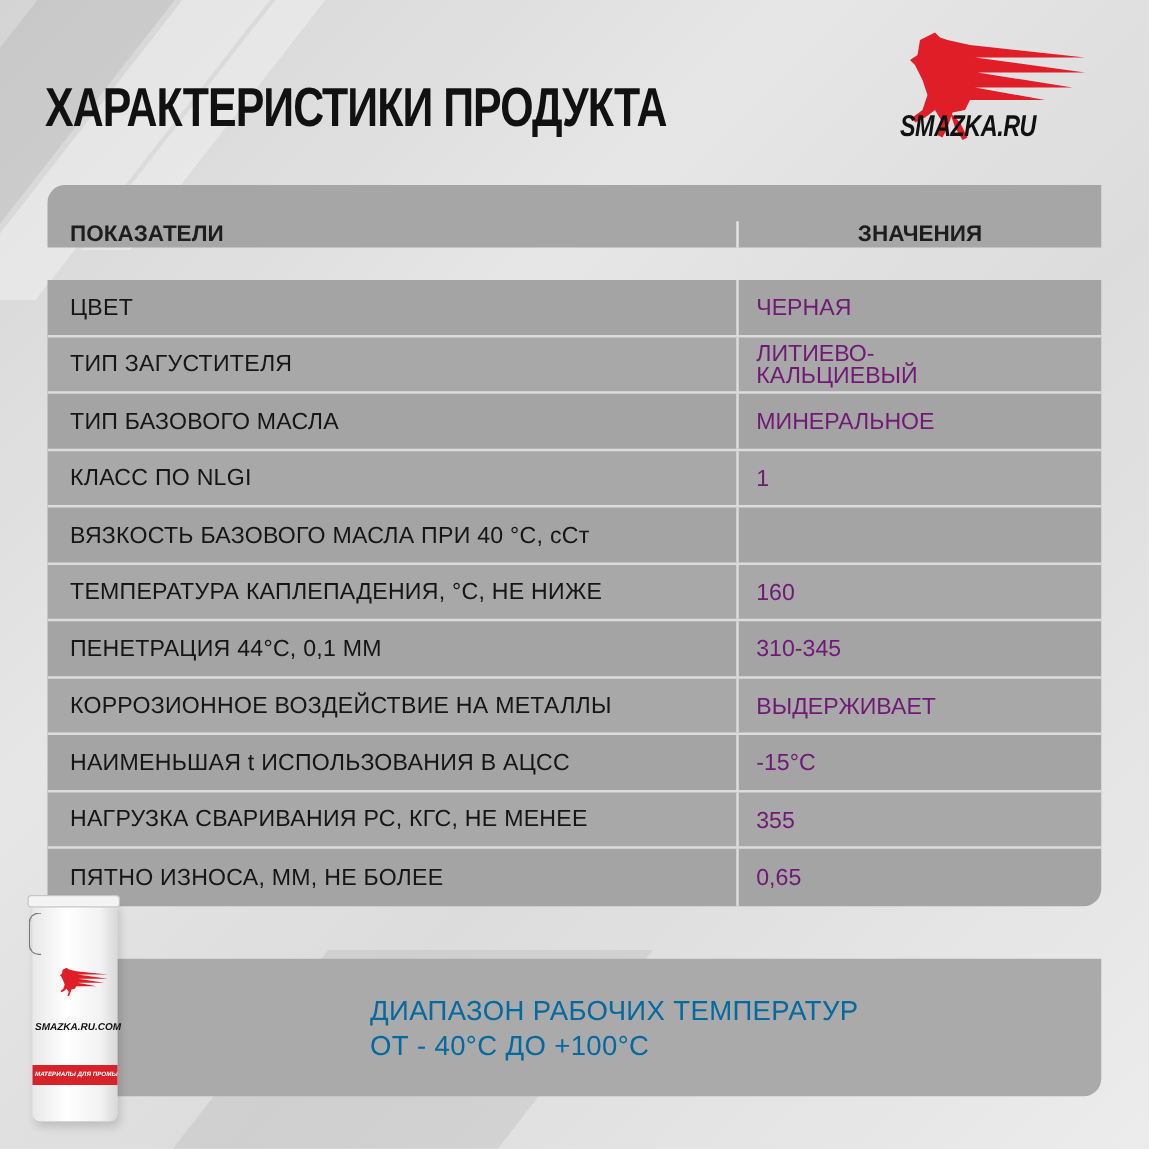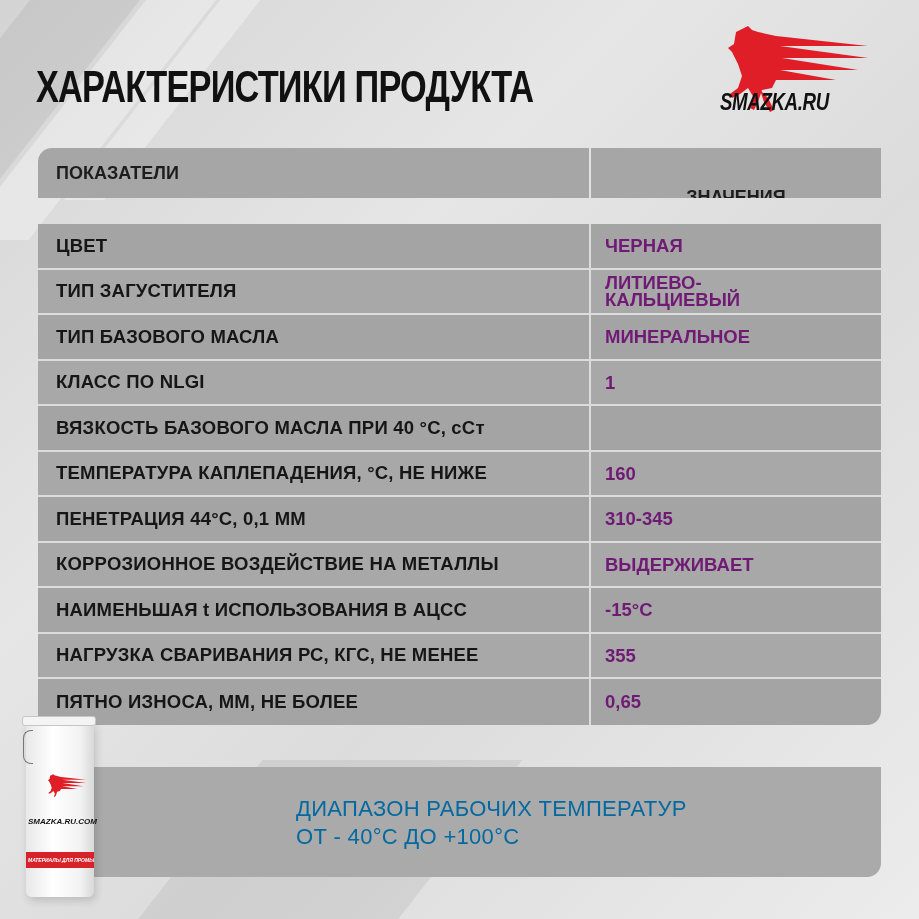--- a/index.html
+++ b/index.html
@@ -25,37 +25,37 @@
   .logo-text {
     position: absolute; left: 720px; top: 88px;
     font-weight: 700; font-style: italic; font-size: 24px;
     transform: scaleX(0.78); transform-origin: left center;
     color: #111; letter-spacing: -0.5px;
   }
 
   .table { position: absolute; left: 38px; top: 148px; width: 843px; }
   .thead {
     display: flex; height: 50px; background: #a6a6a6;
-    border-radius: 14px 0 0 0; overflow: hidden;
+    border-radius: 14px 0 0 0; overflow: hidden; align-items: flex-end;
   }
   .thead .c1 {
     width: 553px; padding-left: 18px; display: flex; align-items: center;
     font-weight: 700; font-size: 18px; color: #1d1d1d;
     border-right: 2px solid #e2e2e2;
   }
   .thead .c2 {
     flex: 1; display: flex; align-items: center; justify-content: center;
     font-weight: 700; font-size: 18px; color: #1d1d1d; margin-top: 48px;
   }
   .spacer { height: 26px; display: flex; }
   .spacer .c1 { width: 553px; border-right: 2px solid #e2e2e2; }
 
   .tbody {
     background: #a8a8a8;
-    border-radius: 0 0 14px 0; overflow: hidden; font-weight: bold;
+    border-radius: 0 0 14px 0; overflow: hidden;
   }
   .row { display: flex; height: 45.5px; border-bottom: 2px solid #dcdcdc; }
   .row:last-child { border-bottom: none; }
   .row .c1 {
     width: 553px; padding-left: 18px; display: flex; align-items: center;
     font-size: 18.5px; color: #161616; border-right: 2px solid #dcdcdc;
     white-space: nowrap; letter-spacing: 0.2px;
   }
   .row .c2 {
     flex: 1; padding-left: 14px; display: flex; align-items: center;

